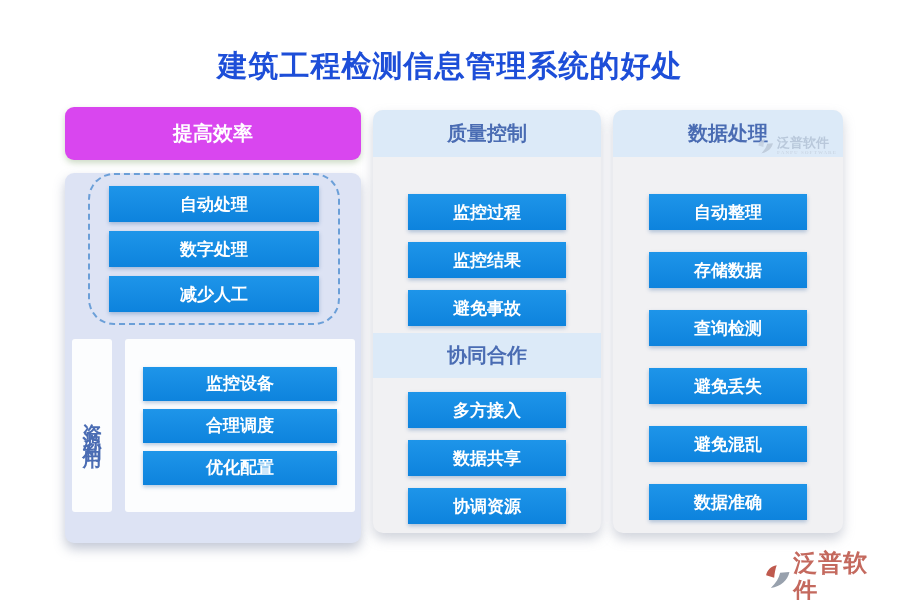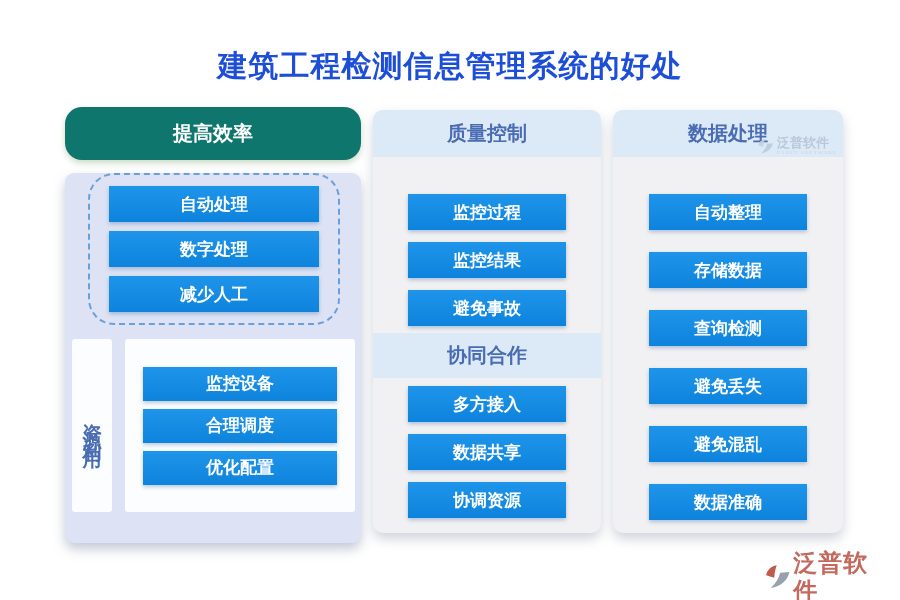--- a/index.html
+++ b/index.html
@@ -8,21 +8,21 @@
 
   .title {
     position: absolute; top: 46px; left: 0; width: 100%;
     text-align: center; font-size: 30px; font-weight: bold;
     color: #1d4ed8; letter-spacing: 1px;
   }
 
   
   .col-left { position: absolute; left: 65px; top: 107px; width: 296px; }
   .green-header {
-    height: 53px; background: #0f766e; border-radius: 17px;
+    height: 53px; background: #d946ef; border-radius: 9px;
     color: #ffffff; font-size: 20px; font-weight: bold;
     display: flex; align-items: center; justify-content: center;
     box-shadow: 0 3px 6px rgba(110,150,90,.35);
   }
   .left-panel {
     margin-top: 3px; height: 370px; background: #dde3f4; border-radius: 9px;
     box-shadow: 0 6px 12px rgba(125,135,165,.45);
   }
   .dashed-box {
     margin: 13px 21px 0 23px; height: 152px;
@@ -61,21 +61,21 @@
   .col-mid { left: 373px; width: 228px; }
   .col-right { left: 613px; width: 230px; }
   .band {
     height: 47px; background: #dceaf8;
     display: flex; align-items: center; justify-content: center;
     color: #4a6cb3; font-size: 20px; font-weight: bold;
     position: relative;
   }
   .band-mid { margin-top: 7px; height: 45px; }
   .stack { display: flex; flex-direction: column; align-items: center; padding-top: 37px; gap: 12px; }
-  .stack-2 { padding-top: 8px; }
+  .stack-2 { padding-top: 14px; }
   .stack-right { gap: 22px; }
   .col-mid .pill, .col-right .pill { width: 158px; height: 36px; }
 
   
   .watermark {
     position: absolute; right: 6px; bottom: 2px;
     display: flex; align-items: flex-start; gap: 3px; opacity: .85;
   }
   .watermark svg { width: 17px; height: 17px; margin-top: 2px; }
   .wm-texts { display: flex; flex-direction: column; }

